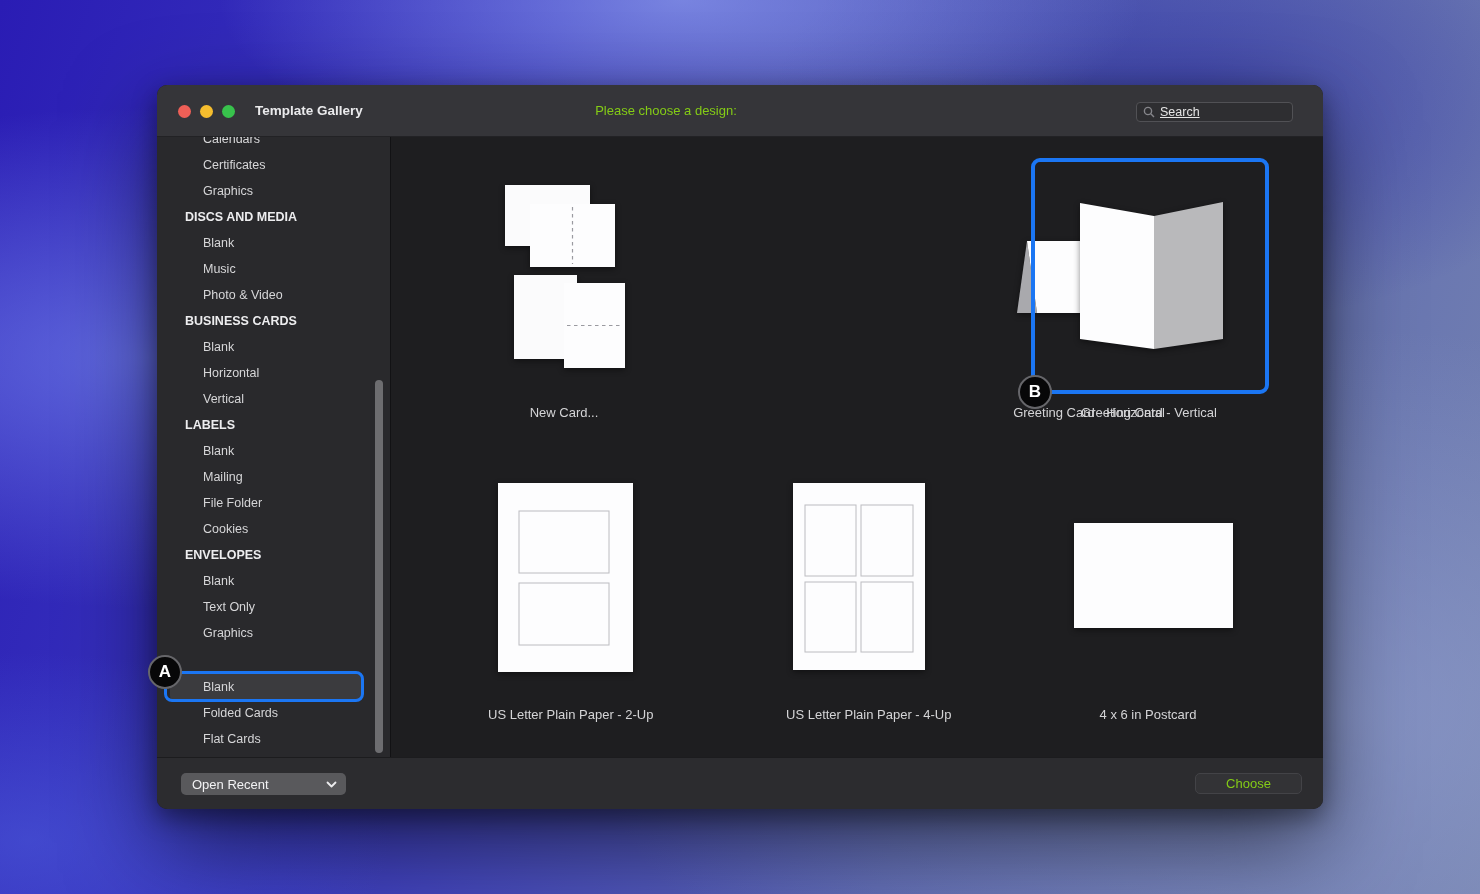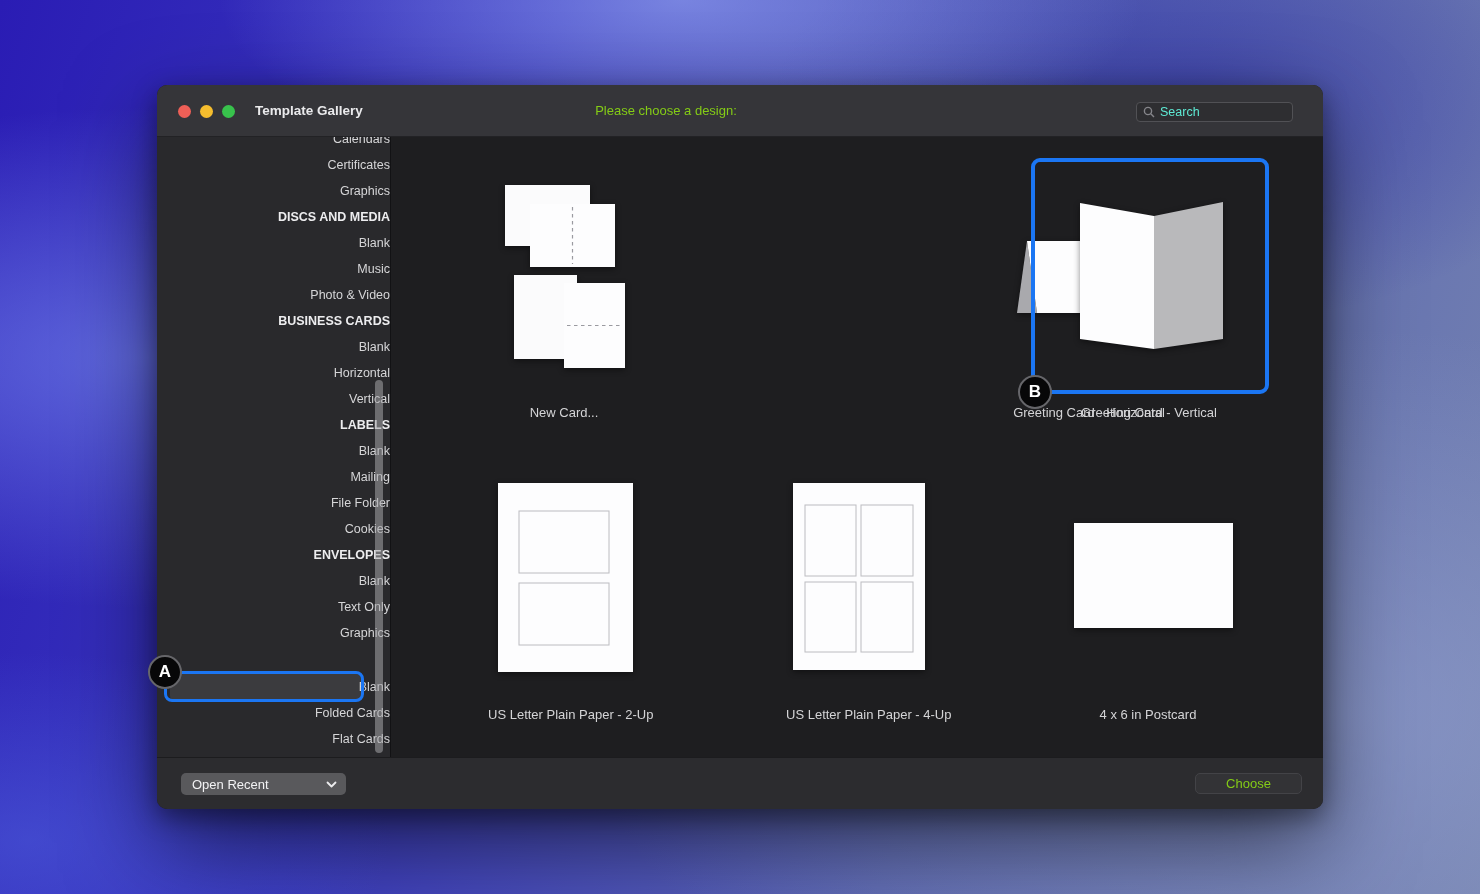--- a/index.html
+++ b/index.html
@@ -22,24 +22,24 @@
     box-shadow:0 35px 90px rgba(0,0,0,0.55), 0 8px 25px rgba(0,0,0,0.4);
   }
 
   
   .titlebar { position:absolute; left:0; top:0; right:0; height:52px; background:#353539; border-bottom:1px solid rgba(0,0,0,0.35); z-index:5; }
   .lights { position:absolute; left:21px; top:0; height:52px; display:flex; align-items:center; gap:9px; }
   .light { width:13px; height:13px; border-radius:50%; display:inline-block; }
   .win-title { position:absolute; left:98px; top:0; line-height:52px; font-size:13.5px; font-weight:bold; color:#eaeaec; }
   .prompt { position:absolute; left:509px; top:0; transform:translateX(-50%); line-height:52px; font-size:13px; color:#84cc16; white-space:nowrap; }
   .searchbox { position:absolute; right:30px; top:17px; width:157px; height:20px; background:#2e2e31; border:1px solid #515155; border-radius:4px; display:flex; align-items:center; padding-left:6px; gap:5px; }
-  .search-ph { font-size:12.5px; color:#5eead4; }
+  .search-ph { font-size:12.5px; color:#e5e5e5;text-decoration:underline; }
 
   
-  .sidebar { position:absolute; left:0; top:52px; bottom:52px; width:233px; background:#29292c; overflow:hidden; z-index:1;text-align:right; }
+  .sidebar { position:absolute; left:0; top:52px; bottom:52px; width:233px; background:#29292c; overflow:hidden; z-index:1; }
   .sr { position:absolute; left:0; width:233px; height:26px; line-height:26px; font-size:12.5px; color:#d6d6d8; padding-left:46px; white-space:nowrap; cursor:default; }
   .sh { font-weight:bold; color:#ededef; padding-left:28px; }
   .sr .hl { position:absolute; left:13px; right:29px; top:0; bottom:-1px; background:#3b3b3e; border-radius:5px; }
   .sr .lbl { position:relative; }
   .scrollthumb { position:absolute; right:7px; width:8px; top:243px; height:373px; background:rgba(165,165,170,0.55); border-radius:4px; }
 
   
   .content { position:absolute; left:233px; top:52px; right:0; bottom:52px; background:#1e1e20; border-left:1px solid #121214; }
   .card { position:absolute; cursor:default; }
   .card svg { display:block; }

